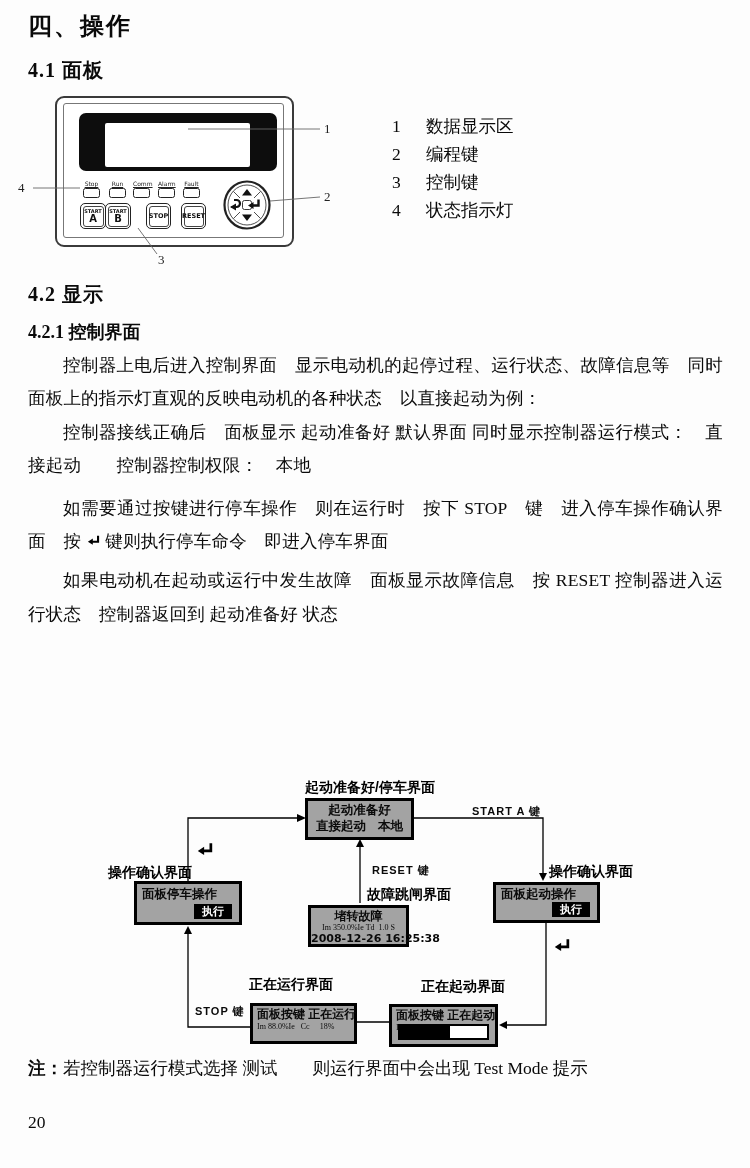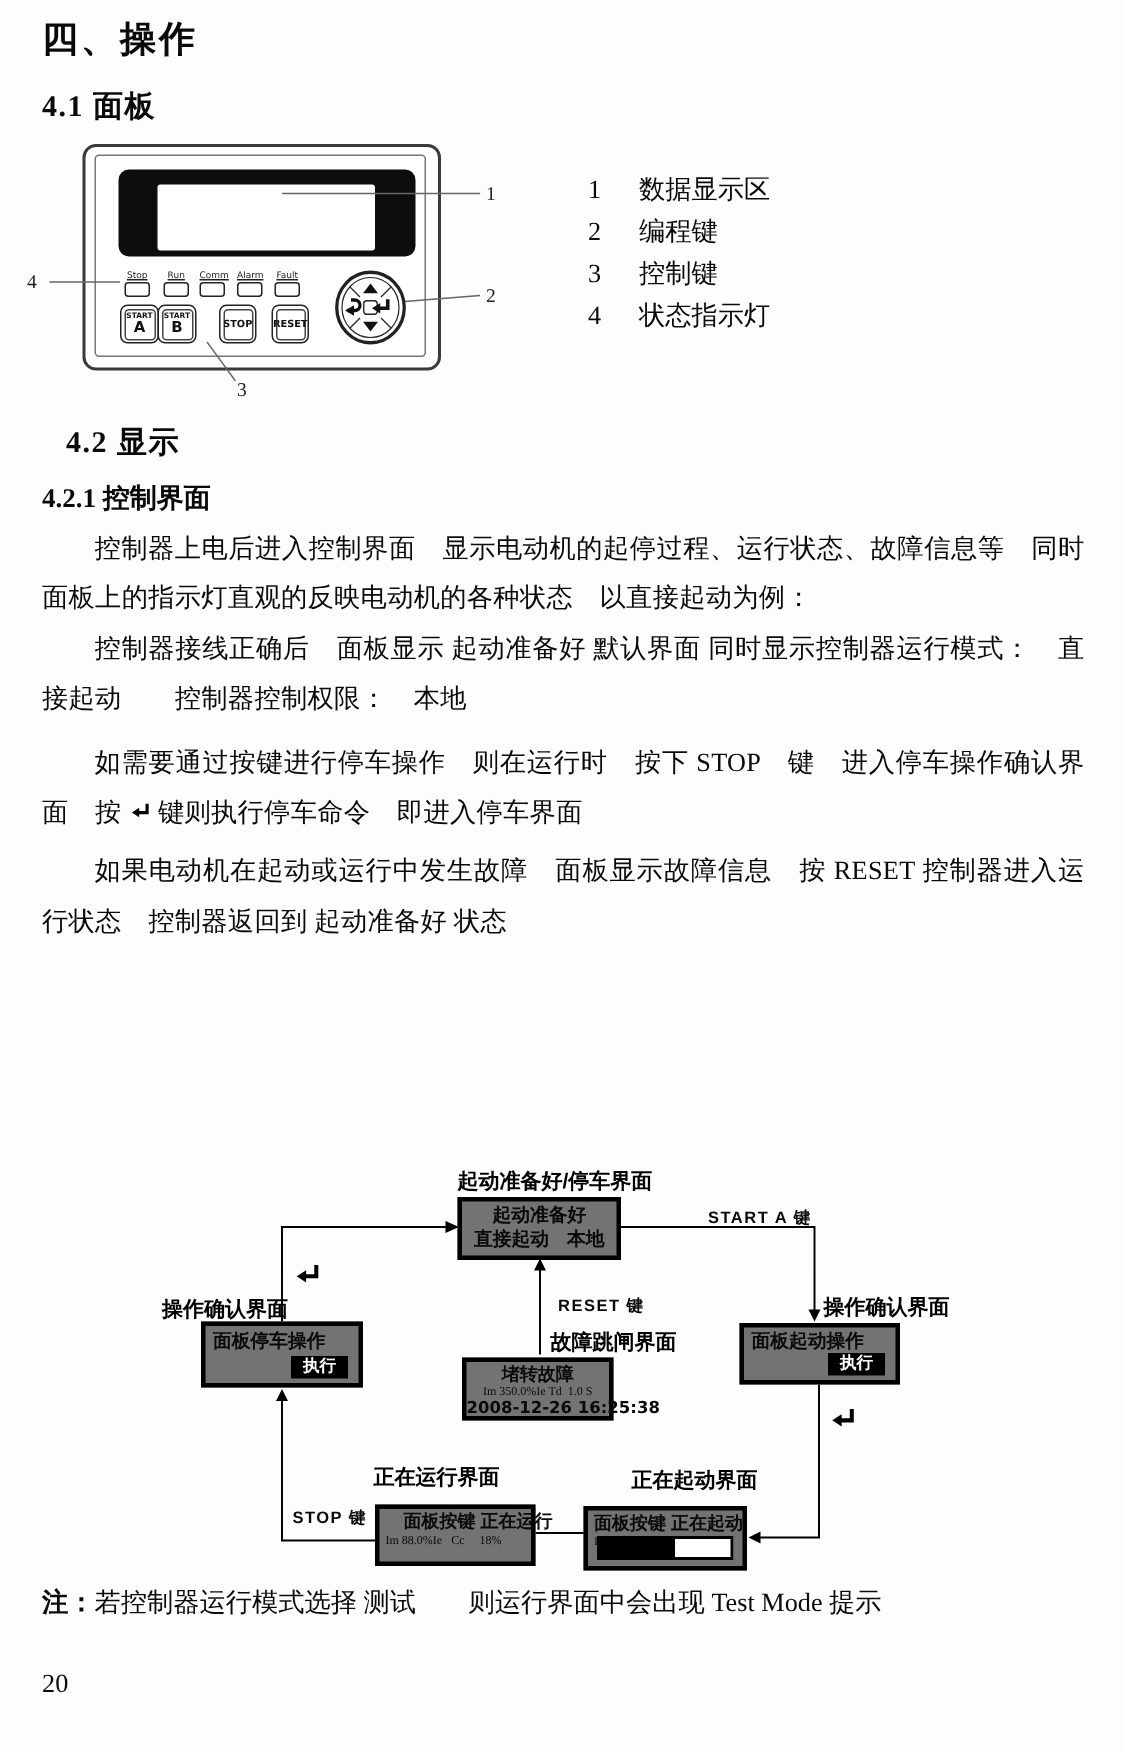--- a/index.html
+++ b/index.html
@@ -42,21 +42,21 @@
   .bodytext{left:28px;top:349px;width:695px;font-size:17.5px;line-height:33.4px;
             text-align:justify;letter-spacing:0.2px;}
   .bodytext p{margin:0;text-indent:2em;}
   .bodytext p.sp1{margin-top:9px;}
   .bodytext p.sp2{margin-top:6px;}
   .enter-inline{display:inline-block;width:15px;height:14px;vertical-align:-1px;}
   
   .flow{left:0;top:775px;width:750px;height:290px;font-family:"Liberation Sans","DejaVu Sans",sans-serif;}
   .flow-caption{position:absolute;font-size:14px;font-weight:bold;white-space:nowrap;color:#000;}
   .flow-key{position:absolute;font-size:11px;font-weight:bold;letter-spacing:1px;white-space:nowrap;text-align:right;}
-  .screen-box{position:absolute;box-sizing:border-box;border:3px solid #000;background:#737373;}
+  .screen-box{position:absolute;box-sizing:border-box;border:3px solid #000;background:#a3a3a3;}
   .sb-line1{font-size:12.5px;font-weight:bold;line-height:16px;white-space:pre;}
   .sb-center{text-align:center;}
   .sb-row{display:flex;justify-content:space-between;padding:0 8px;font-size:12.5px;font-weight:bold;line-height:16px;font-family:Liberation Serif, serif;}
   .sb-small{font-family:Liberation Serif, serif;font-size:8px;line-height:9px;white-space:pre;}
   .sb-date{font-family:"DejaVu Sans",sans-serif;font-size:11px;font-weight:bold;line-height:13px;text-align:center;white-space:pre;}
   .exec-chip{position:absolute;right:7px;bottom:3px;background:#000;color:#fff;
              font-size:11px;font-weight:bold;line-height:15px;padding:0 8px;}
   .pbar{position:absolute;left:6px;right:6px;bottom:4px;height:12px;border:2px solid #000;background:#fff;}
   .pbar-fill{height:100%;background:#000;}
   .flow-lines{position:absolute;left:0;top:0;pointer-events:none;}
@@ -172,21 +172,21 @@
   <div class="legend-row">
     <span class="legend-num">3</span>
     <span>控制键</span>
   </div>
   <div class="legend-row">
     <span class="legend-num">4</span>
     <span>状态指示灯</span>
   </div>
 </div>
 
-<div class="abs h-sec" style="left:44px;top:281px">4.2 显示</div>
+<div class="abs h-sec" style="left:28px;top:281px">4.2 显示</div>
 <div class="abs h-sub" style="left:28px;top:320px">4.2.1 控制界面</div>
 
 <div class="abs bodytext">
   <p>控制器上电后进入控制界面　显示电动机的起停过程、运行状态、故障信息等　同时面板上的指示灯直观的反映电动机的各种状态　以直接起动为例：</p>
   <p>控制器接线正确后　面板显示 起动准备好 默认界面 同时显示控制器运行模式：　直接起动　　控制器控制权限：　本地</p>
   <p class="sp1"><span>如需要通过按键进行停车操作　则在运行时　按下 STOP　键　进入停车操作确认界面　按 </span><svg class="enter-inline" viewBox="0 0 20 20">
         <path d="M16.5 2.5 V11 H8" fill="none" stroke="#000" stroke-width="3"></path>
         <polygon points="9,6.5 2,11 9,15.5" fill="#000"></polygon>
       </svg><span> 键则执行停车命令　即进入停车界面</span></p>
   <p class="sp2">如果电动机在起动或运行中发生故障　面板显示故障信息　按 RESET 控制器进入运行状态　控制器返回到 起动准备好 状态</p>
@@ -249,21 +249,21 @@
     <div class="exec-chip">执行</div>
   </div>
 
   <div class="screen-box" style="left:308px;top:130px;width:101px;height:42px">
     <div class="sb-line1 sb-center" style="font-size:12px;line-height:14px;padding-top:1px">堵转故障</div>
     <div class="sb-small sb-center">Im 350.0%Ie Td  1.0 S</div>
     <div class="sb-date">2008-12-26 16:25:38</div>
   </div>
 
   <div class="screen-box" style="left:250px;top:228px;width:107px;height:41px">
-    <div class="sb-line1" style="font-size:12px;line-height:15px;padding:1px 0 0 16px">面板按键 正在运行</div>
+    <div class="sb-line1" style="font-size:12px;line-height:15px;padding:1px 0 0 4px">面板按键 正在运行</div>
     <div class="sb-small" style="padding-left:4px">Im 88.0%Ie   Cc     18%</div>
   </div>
 
   <div class="screen-box" style="left:389px;top:229px;width:109px;height:43px">
     <div class="sb-line1" style="font-size:12px;line-height:15px;padding:1px 0 0 4px">面板按键 正在起动</div>
     <div class="sb-small" style="padding-left:4px">Im 128.0%Ie  Cc    28%</div>
     <div class="pbar">
       <div class="pbar-fill" style="width: 58%;"></div>
     </div>
   </div>

